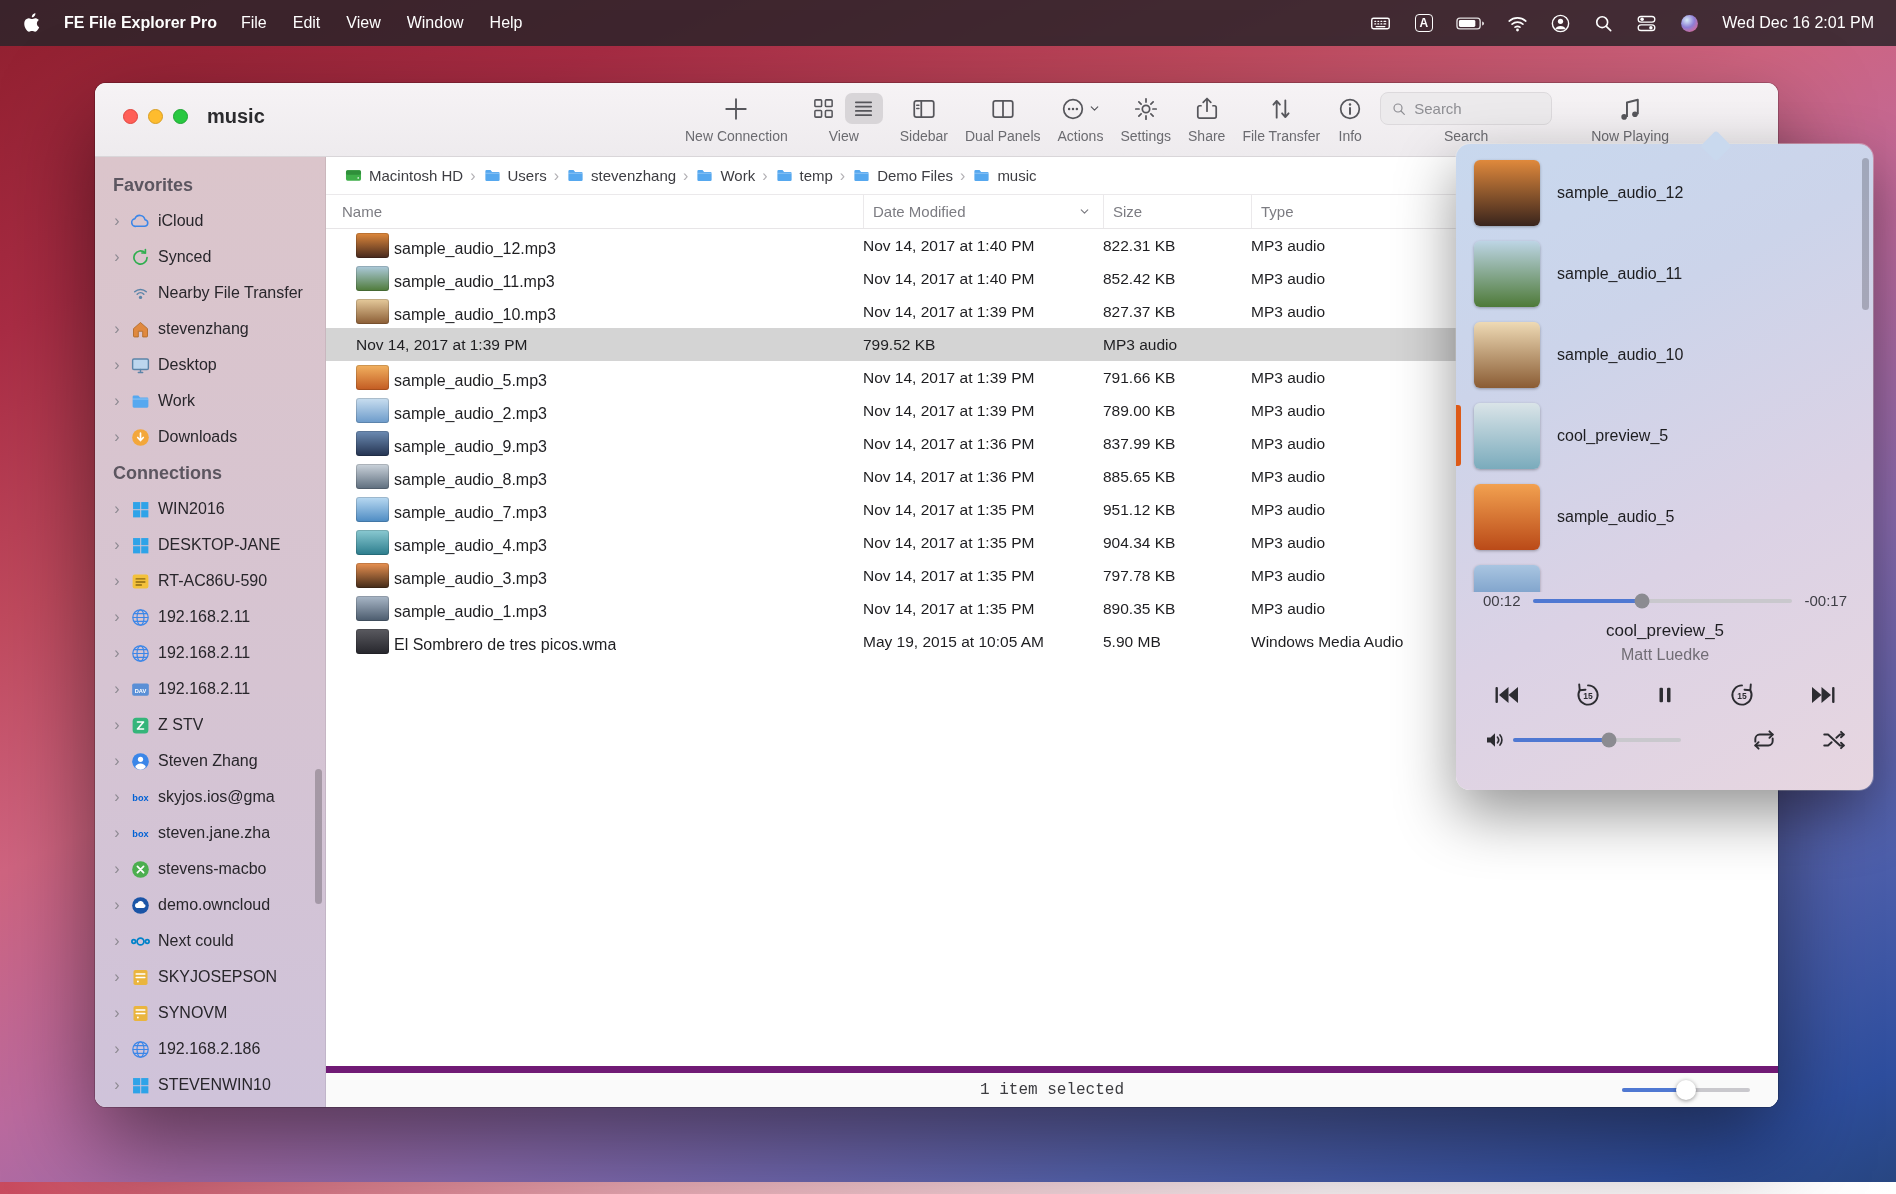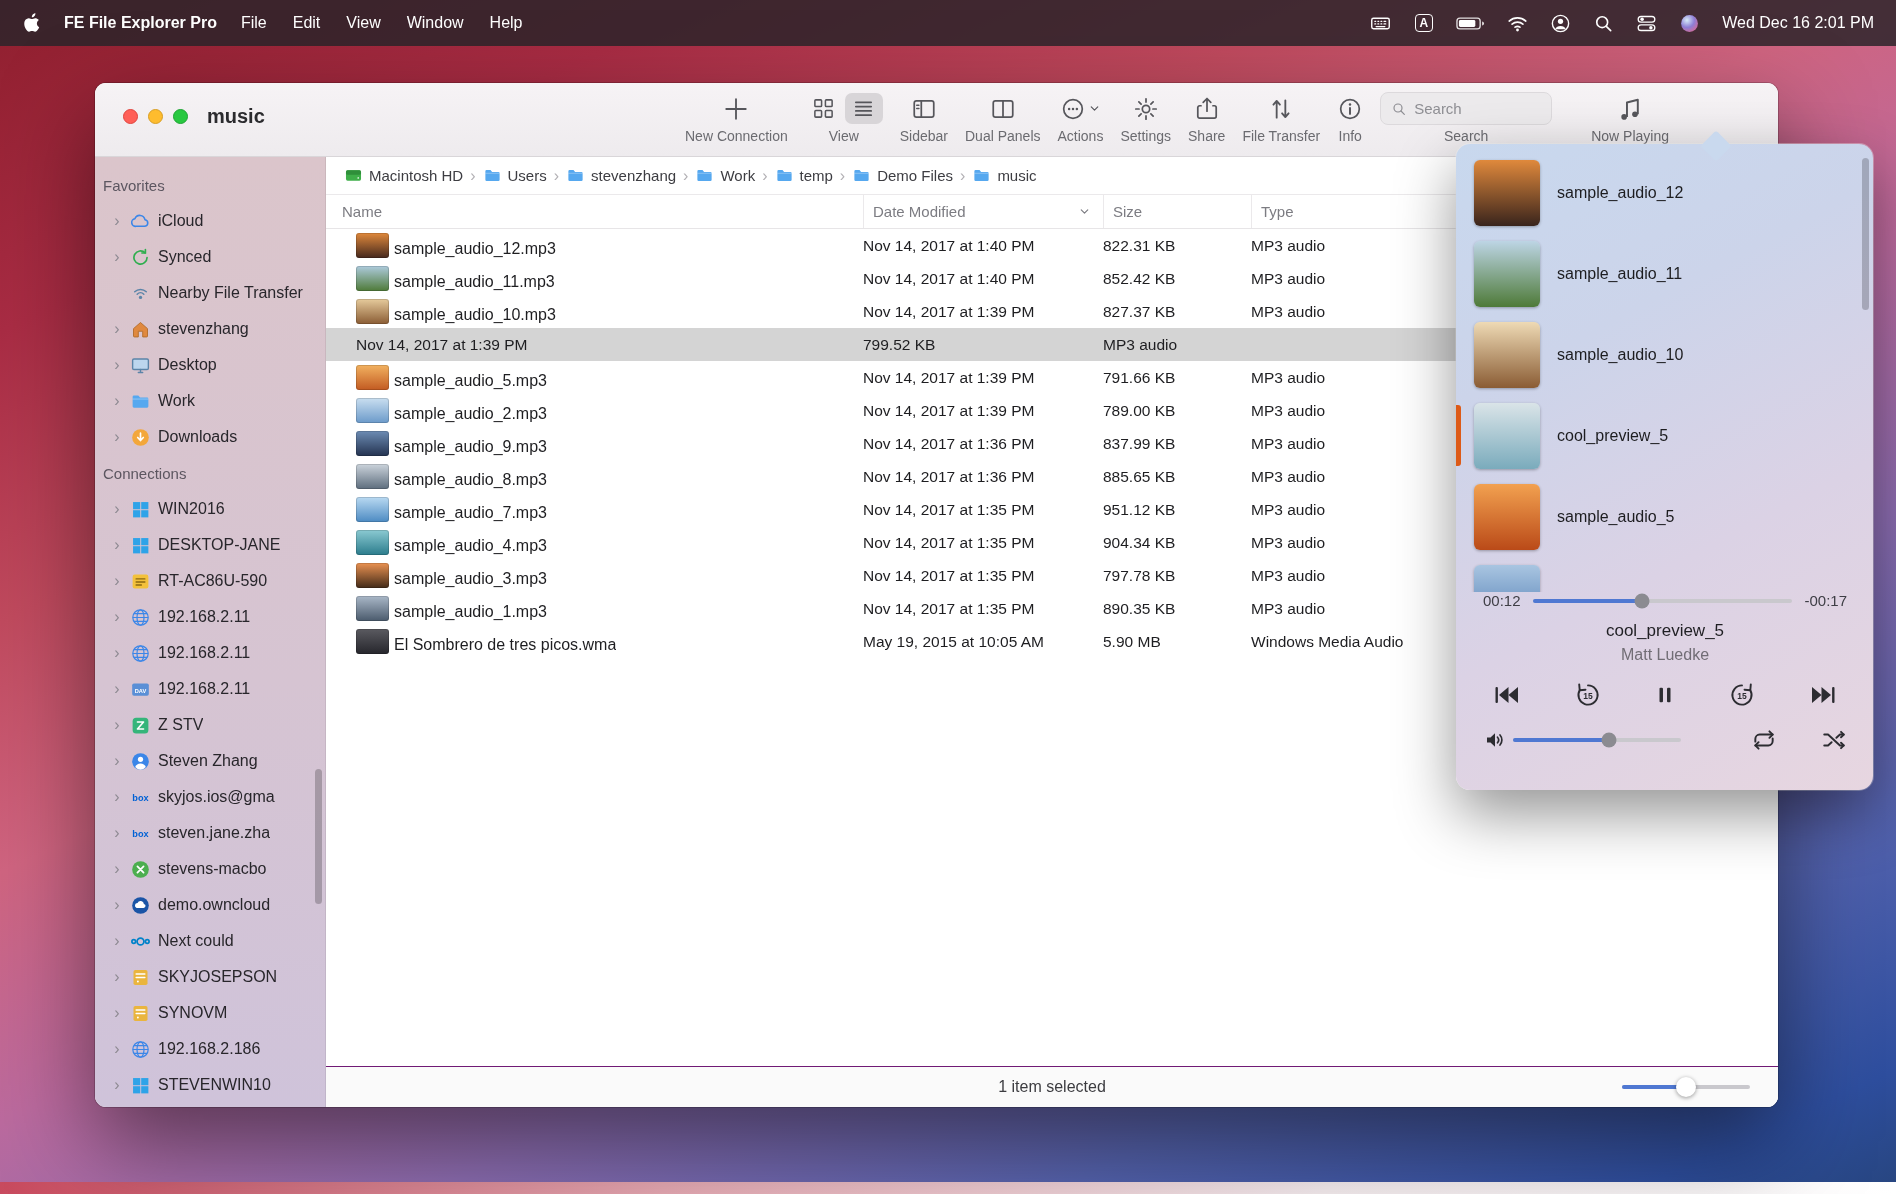--- a/index.html
+++ b/index.html
@@ -58,22 +58,22 @@
   .search-box{width:172px;height:33px;border-radius:8px;background:#eceaec;border:1px solid #dcd9dc;
     display:flex;align-items:center;gap:7px;padding:0 10px;color:#8e8e93;}
   .search-box .ic{width:16px;height:16px;}
   .search-text{font-size:15px;color:#8e8e93;}
   .np-item{margin-left:22px;}
 
   .body-row{flex:1;display:flex;min-height:0;position:relative;}
   
   .sidebar{flex:0 0 231px;background:linear-gradient(180deg,#dbc5cb 0%,#d6c4d2 55%,#cfc3da 100%);
     padding-top:10px;position:relative;overflow:hidden;border-right:1px solid rgba(0,0,0,.07);}
-  .side-section-title{height:36px;display:flex;align-items:center;padding-left:8px;
-    font-size:15px;font-weight:400;color:#5c5660;}
+  .side-section-title{height:36px;display:flex;align-items:center;padding-left:18px;
+    font-size:18px;font-weight:700;color:#5c5660;}
   .side-item{height:36px;display:flex;align-items:center;padding-left:16px;gap:7px;}
   .side-chev{width:12px;flex:0 0 12px;font-size:16px;line-height:1;color:#8e8a92;text-align:center;}
   .side-ic{width:21px;height:21px;flex:0 0 21px;}
   .side-ic svg{width:100%;height:100%;display:block;}
   .side-label{font-size:16px;color:#28262b;white-space:nowrap;overflow:hidden;max-width:168px;}
   .side-scrollbar{position:absolute;right:3px;top:612px;width:7px;height:135px;border-radius:4px;
     background:rgba(0,0,0,.22);}
 
   
   .content{flex:1;display:flex;flex-direction:column;min-width:0;background:#fff;}
@@ -92,22 +92,22 @@
   .rows{flex:1;overflow:hidden;}
   .file-row{height:33px;display:grid;grid-template-columns:507px 240px 148px 1fr;align-items:center;
     padding-left:30px;color:#1e1e21;}
   .file-row.selected{background:#d4d4d4;}
   .fr-name{display:flex;align-items:flex-end;gap:5px;min-width:0;font-size:16px;}
   .fr-text{white-space:nowrap;overflow:hidden;}
   .fr-thumb{width:33px;height:25px;border-radius:3px;flex:0 0 33px;
     box-shadow:inset 0 0 0 1px rgba(0,0,0,.15);}
   .fr-cell{font-size:15.5px;white-space:nowrap;}
 
-  .statusbar{flex:0 0 41px;border-top:1px solid #701a75;background:#fafafa;position:relative;
-    display:flex;align-items:center;justify-content:center;font-size:16px;color:#3c3c40;}
+  .statusbar{flex:0 0 41px;border-top:7px solid #701a75;background:#fafafa;position:relative;
+    display:flex;align-items:center;justify-content:center;font-size:16px;color:#3c3c40;font-family:Liberation Mono, monospace;}
 
   
   .slider{position:relative;height:16px;--p:50%;}
   .slider .track{position:absolute;left:0;right:0;top:50%;height:4px;transform:translateY(-50%);
     border-radius:2px;background:#c9c8cd;}
   .slider .fill{position:absolute;left:0;top:50%;height:4px;transform:translateY(-50%);
     border-radius:2px;background:#4f78d2;width:var(--p);}
   .slider .knob{position:absolute;top:50%;transform:translate(-50%,-50%);left:var(--p);
     width:15px;height:15px;border-radius:50%;background:#8b8b91;}
   .zoom-slider{position:absolute;right:28px;top:50%;width:128px;transform:translateY(-50%);}

